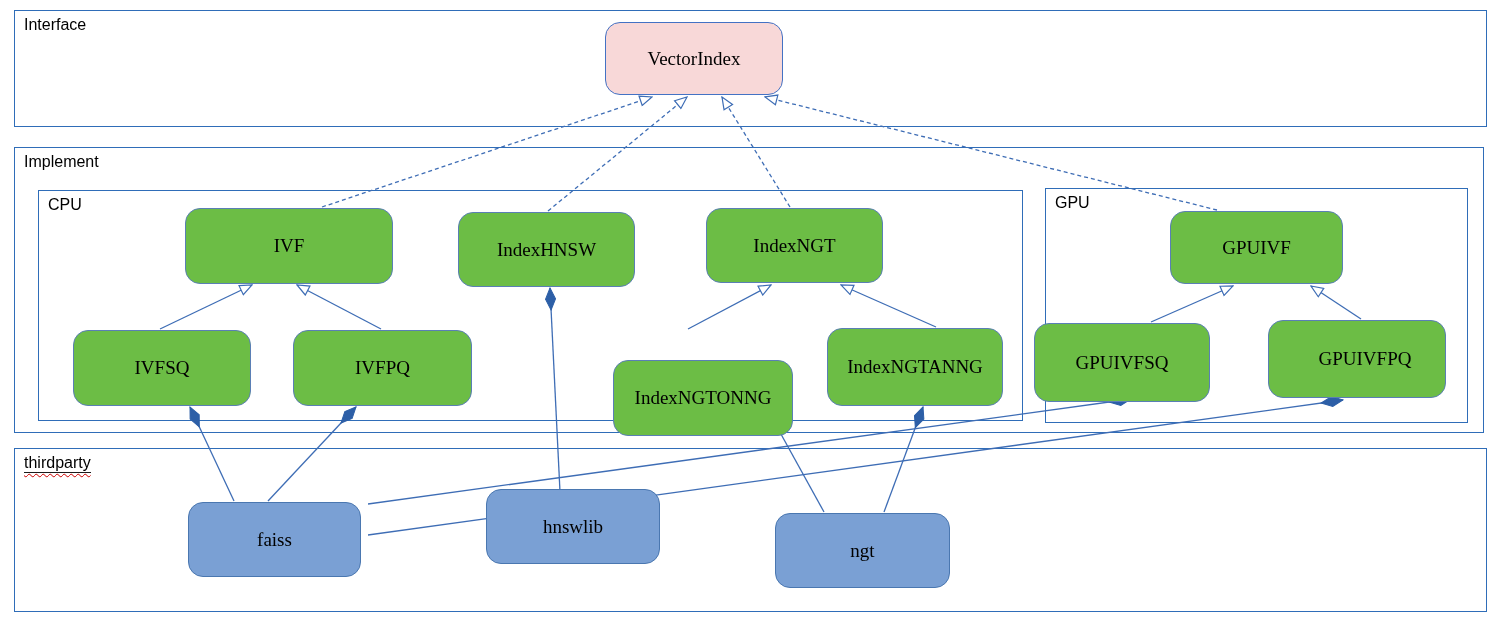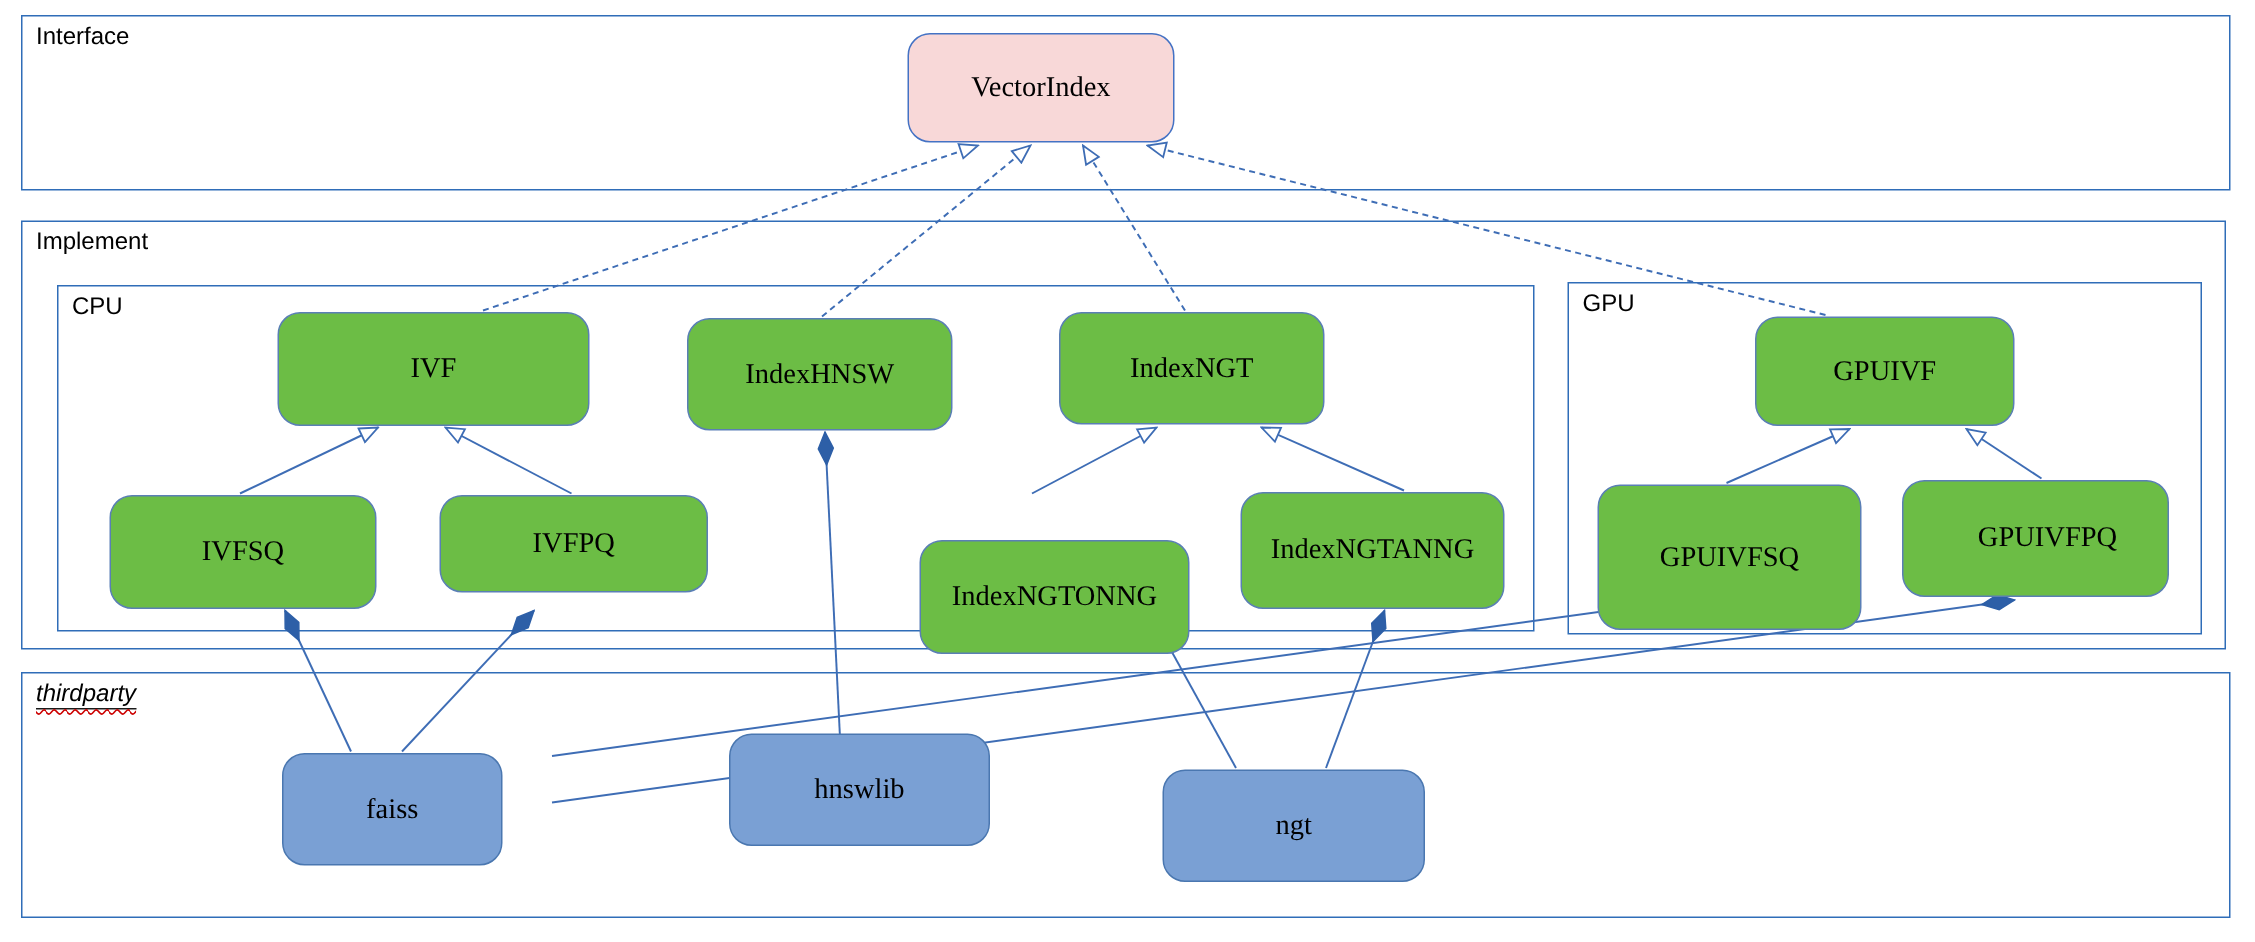--- a/index.html
+++ b/index.html
@@ -104,57 +104,57 @@
     </div>
     <div class="container" style="left: 14px; top: 147px; width: 1470px; height: 286px;">
       <span class="container-label">Implement</span>
     </div>
     <div class="container" style="left: 38px; top: 190px; width: 985px; height: 231px;">
       <span class="container-label">CPU</span>
     </div>
     <div class="container" style="left: 1045px; top: 188px; width: 423px; height: 235px;">
       <span class="container-label">GPU</span>
     </div>
-    <div class="container" style="left: 14px; top: 448px; width: 1473px; height: 164px; font-style: italic;">
+    <div class="container" style="left: 14px; top: 448px; width: 1473px; height: 164px;">
       <span class="container-label spellwave">thirdparty</span>
     </div>
     <div class="node interface" style="left: 605px; top: 22px; width: 178px; height: 73px;">
       <span>VectorIndex</span>
     </div>
     <div class="node impl" style="left: 185px; top: 208px; width: 208px; height: 76px;">
       <span>IVF</span>
     </div>
     <div class="node impl" style="left: 458px; top: 212px; width: 177px; height: 75px; text-align: center;">
       <span>IndexHNSW</span>
     </div>
     <div class="node impl" style="left: 706px; top: 208px; width: 177px; height: 75px;">
       <span>IndexNGT</span>
     </div>
     <div class="node impl" style="left: 1170px; top: 211px; width: 173px; height: 73px;">
       <span>GPUIVF</span>
     </div>
     <div class="node impl" style="left: 73px; top: 330px; width: 178px; height: 76px;">
       <span>IVFSQ</span>
     </div>
-    <div class="node impl" style="left: 293px; top: 330px; width: 179px; height: 65px; font-family: Liberation Serif, serif;">
+    <div class="node impl" style="left: 293px; top: 330px; width: 179px; height: 76px; font-family: Liberation Serif, serif;">
       <span>IVFPQ</span>
     </div>
     <div class="node impl" style="left: 613px; top: 330px; width: 180px; height: 76px; margin-top: 30px;">
       <span>IndexNGTONNG</span>
     </div>
     <div class="node impl" style="left: 827px; top: 328px; width: 176px; height: 78px;">
       <span>IndexNGTANNG</span>
     </div>
-    <div class="node impl" style="left: 1065px; top: 323px; width: 176px; height: 97px; justify-content: center;">
+    <div class="node impl" style="left: 1034px; top: 323px; width: 176px; height: 79px; justify-content: center;">
       <span>GPUIVFSQ</span>
     </div>
     <div class="node impl" style="left: 1268px; top: 320px; width: 178px; height: 78px; padding-left: 16px;">
       <span>GPUIVFPQ</span>
     </div>
-    <div class="node third" style="left: 188px; top: 502px; width: 147px; height: 75px;">
+    <div class="node third" style="left: 188px; top: 502px; width: 173px; height: 75px;">
       <span>faiss</span>
     </div>
     <div class="node third" style="left: 486px; top: 489px; width: 174px; height: 75px;">
       <span>hnswlib</span>
     </div>
     <div class="node third" style="left: 775px; top: 513px; width: 175px; height: 75px;">
       <span>ngt</span>
     </div>
   </div>
 

